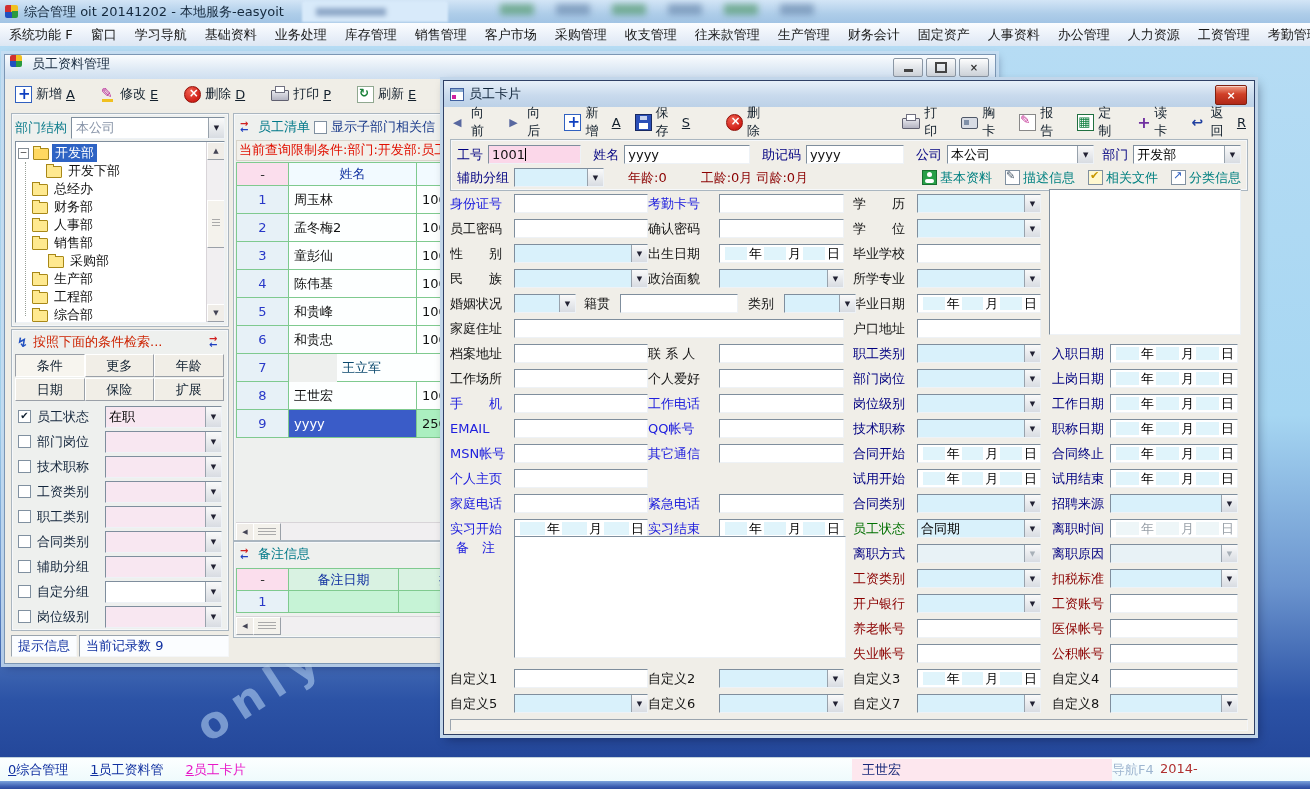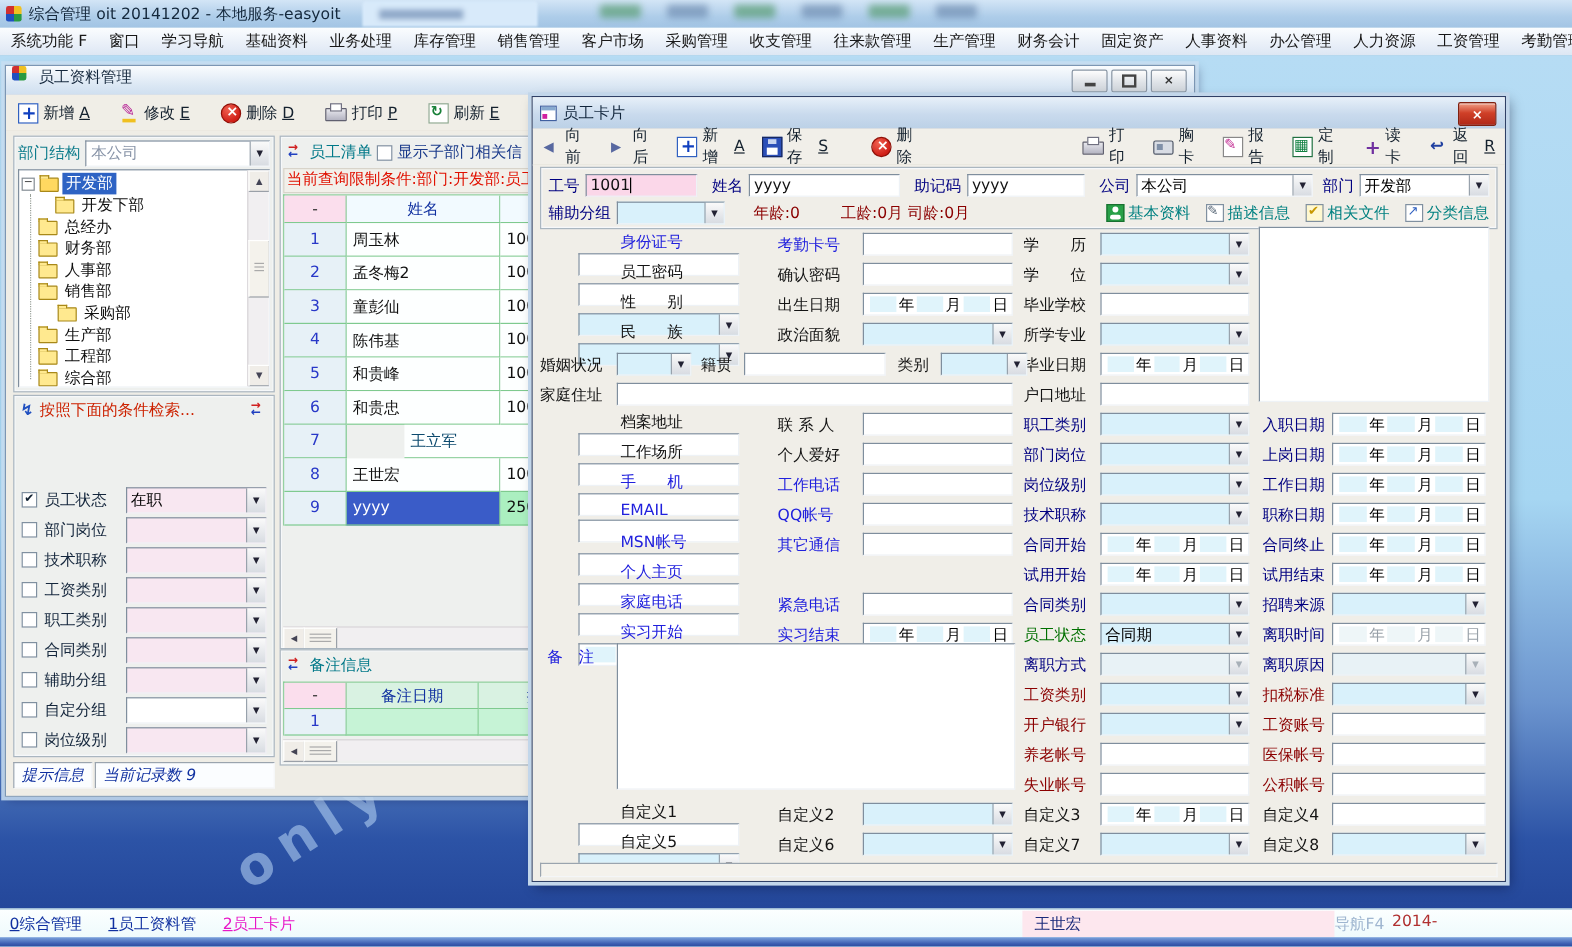--- a/index.html
+++ b/index.html
@@ -124,21 +124,21 @@
   .cb{width:11px;height:11px;background:#fff;border:1px solid #8090a0;flex:none;font-size:10px;line-height:10px;
     text-align:center;color:#102030;}
   .flabel{width:62px;color:#14263c;flex:none;white-space:nowrap;}
   .sdd{flex:1;height:20px;display:flex;align-items:center;border:1px solid;border-color:#7f8e9d #eef2f6 #eef2f6 #7f8e9d;
     background:#f8e7f1;}
   .sdd.white{background:#fff;}
   .sdd .val{flex:1;padding:0 3px;overflow:hidden;white-space:nowrap;color:#000;}
   
   .infobar{position:absolute;left:0;bottom:0;right:0;height:22px;display:flex;gap:2px;}
   .infocell{border:1px solid;border-color:#9aa4ae #f4f6f8 #f4f6f8 #9aa4ae;background:#fbfdff;color:#1030a0;
-    display:flex;align-items:center;padding:0 6px;white-space:nowrap;font-style:italic;}
+    display:flex;align-items:center;padding:0 6px;white-space:nowrap;}
   
   .pmid{position:absolute;left:228px;top:4px;width:216px;bottom:6px;}
   .midbox1{position:absolute;left:0;top:0;right:0;height:426px;background:#eef0ee;overflow:hidden;}
   .lhead{position:absolute;left:2px;top:2px;right:0;height:22px;display:flex;align-items:center;gap:4px;padding-left:4px;white-space:nowrap;}
   .lhead .ttl{color:#007888;}
   .lhead .cblbl{color:#1a3a8a;overflow:hidden;}
   .redbar{position:absolute;left:2px;top:26px;right:2px;height:19px;background:#f2f0ea;border:1px solid #d8d4ca;
     color:#e01000;line-height:17px;padding:0 2px;white-space:nowrap;overflow:hidden;}
   .ltable{position:absolute;left:2px;top:48px;width:400px;border-top:1px solid #7fca8f;border-left:1px solid #7fca8f;}
   .lrow{display:flex;}
@@ -209,21 +209,21 @@
   .lk-desc::before{content:"✎";position:absolute;left:0;top:-2px;font-size:11px;color:#506070;}
   .lk-files{background:#fff8d0;border:1px solid #8090a0;}
   .lk-files::before{content:"✔";position:absolute;left:1px;top:-2px;font-size:11px;color:#c89800;}
   .lk-class{background:#fff;border:1px solid #8090a0;}
   .lk-class::before{content:"↗";position:absolute;left:1px;top:-2px;font-size:11px;color:#3060c0;}
   
   .frow{position:absolute;left:6px;right:4px;height:21px;display:flex;align-items:flex-start;}
   .cell{display:flex;align-items:center;height:21px;box-sizing:border-box;}
   .cell .lbl{padding-right:6px;white-space:pre;overflow:hidden;flex:none;}
   .cell .ctl{flex:none;}
-  .cc0{width:198px;flex-direction:column;}.cc0 .lbl{width:58px;}.cc0 .ctl{width:134px;}
+  .cc0{width:198px;}.cc0 .lbl{width:58px;}.cc0 .ctl{width:134px;}
   .cc1{width:196px;}.cc1 .lbl{width:65px;}.cc1 .ctl{width:125px;}
   .cc2{width:191px;margin-left:9px;}.cc2 .lbl{width:58px;}.cc2 .ctl{width:124px;}
   .cc3{width:188px;margin-left:8px;}.cc3 .lbl{width:52px;}.cc3 .ctl{width:128px;}
   .lc-blue{color:#2020dd;}
   .lc-black{color:#141414;}
   .lc-navy{color:#000080;}
   .lc-red{color:#8b0000;}
   .lc-green{color:#007000;}
   .photo{position:absolute;left:605px;top:52px;width:190px;height:144px;background:#fff;
     border:1px solid;border-color:#7f8e9d #eef2f6 #eef2f6 #7f8e9d;}
@@ -403,20 +403,28 @@
 
           <div class="filterbox etch">
             <div class="fhead">
               <span class="flash">↯</span>
               <span class="txt">按照下面的条件检索...</span>
               <span class="swapico">
                   <i>→</i>
                   <i>←</i>
                 </span>
             </div>
+            <div class="fbtns" id="filter-buttons">
+                <button class="fbtn pressed">条件</button>
+                <button class="fbtn">更多</button>
+                <button class="fbtn">年龄</button>
+                <button class="fbtn">日期</button>
+                <button class="fbtn">保险</button>
+                <button class="fbtn">扩展</button>
+              </div>
             <div class="frows2" id="filter-rows">
                 <div class="frow2">
                   <span class="cb on">✔</span>
                   <span class="flabel">员工状态</span>
                   <div class="sdd">
                     <span class="val">在职</span>
                     <span class="dbtn">▼</span>
                   </div>
                 </div>
                 <div class="frow2">

